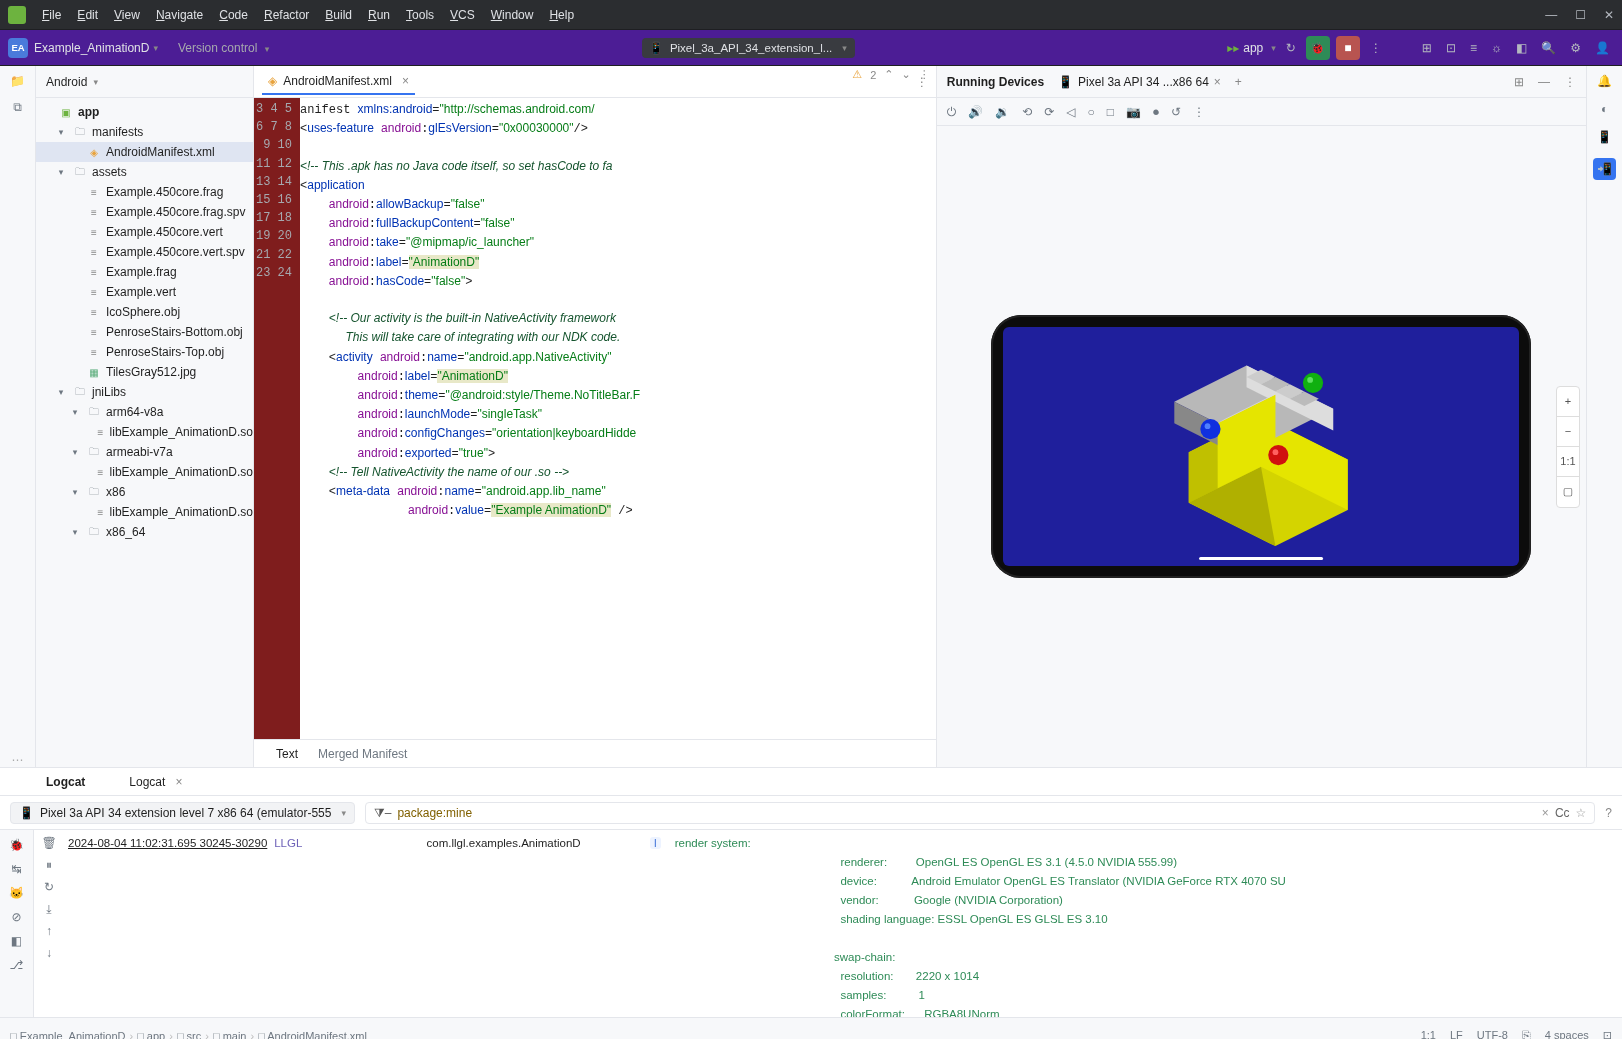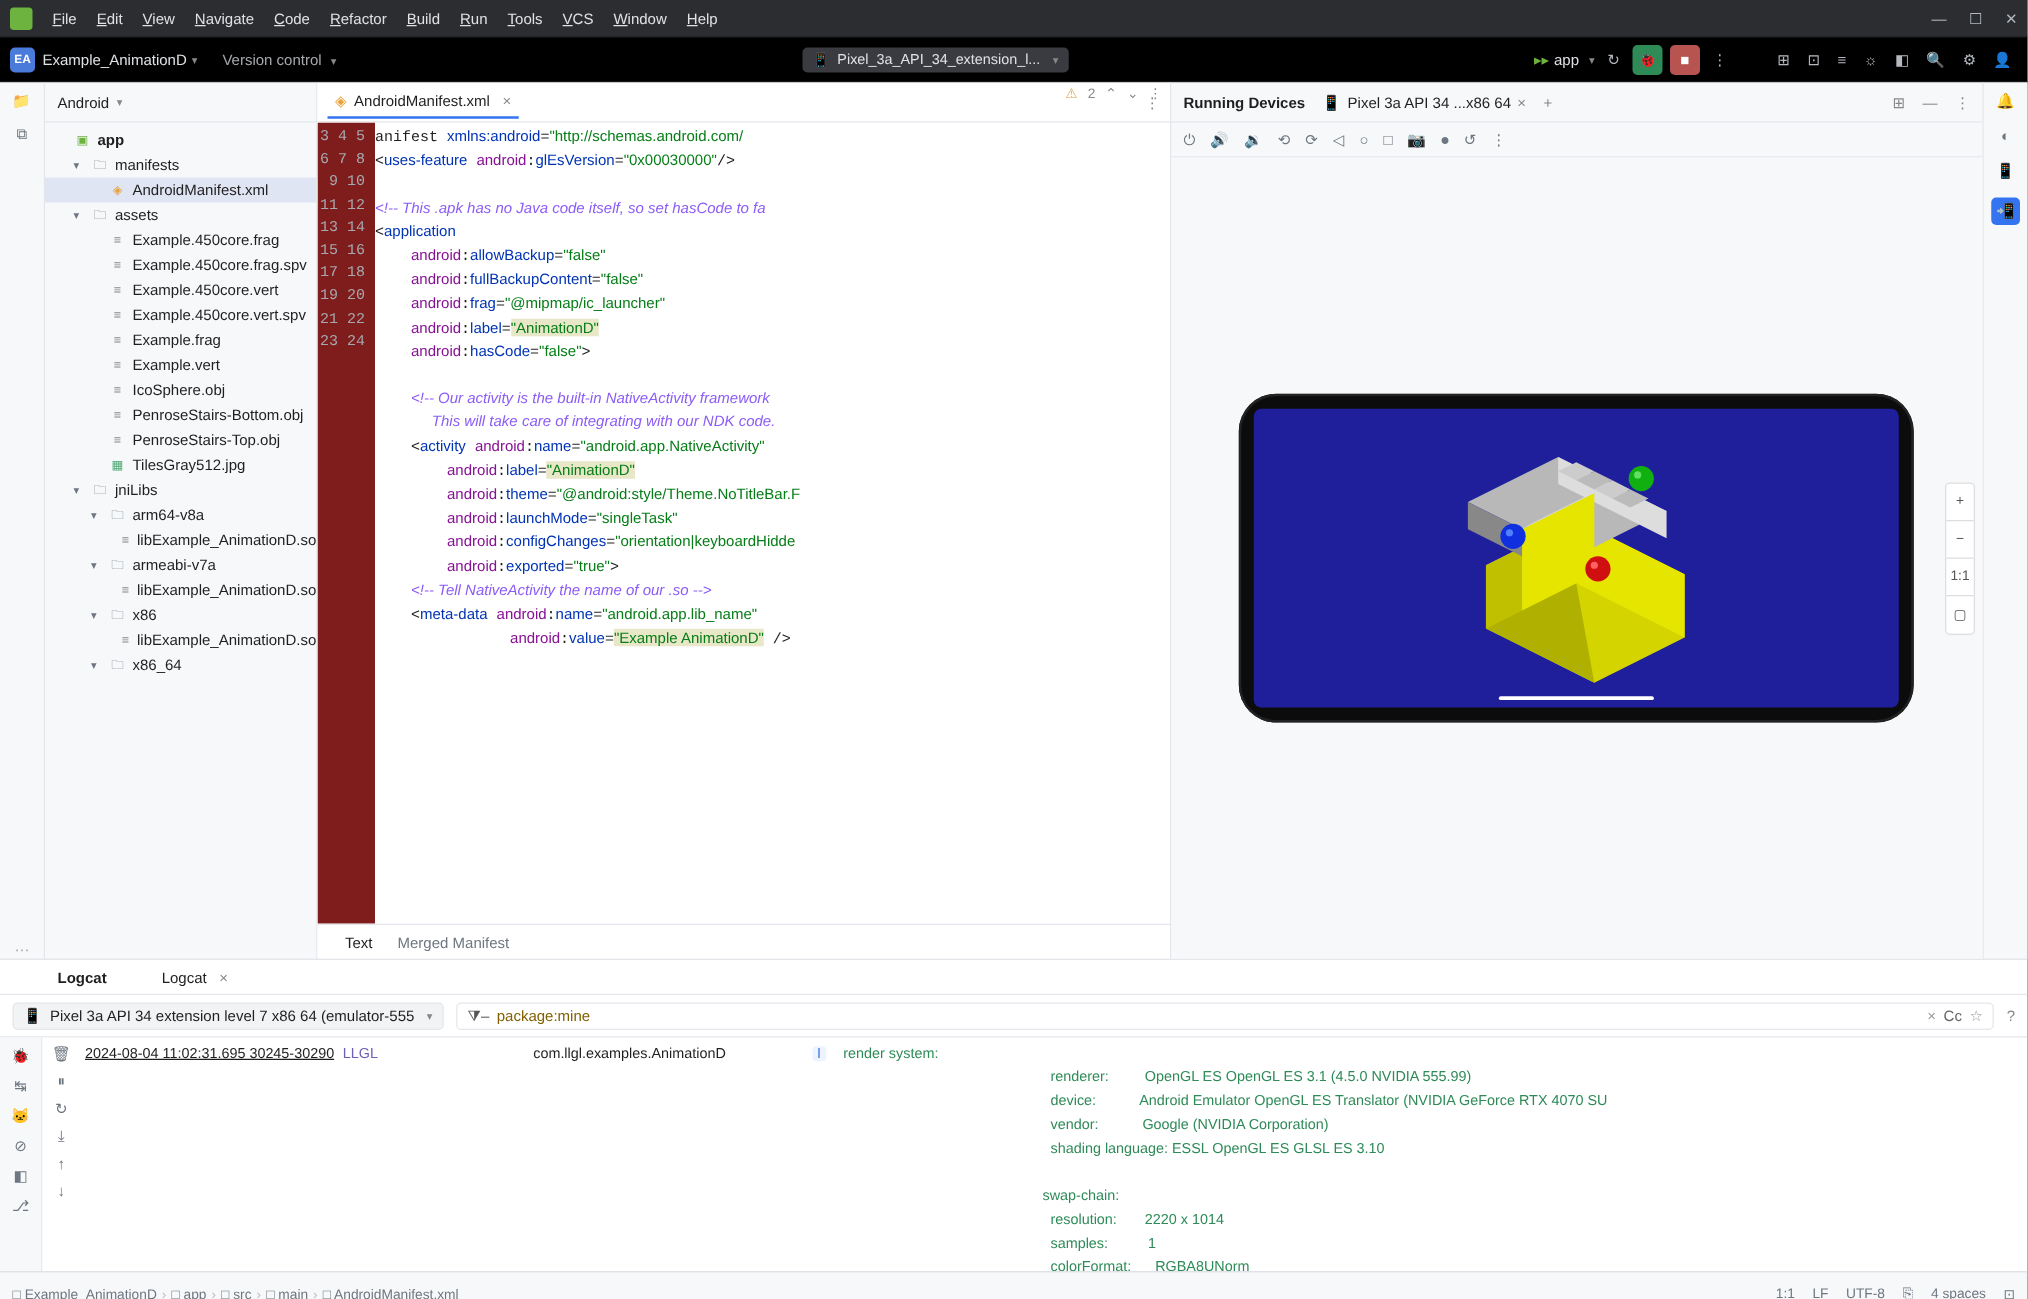--- a/index.html
+++ b/index.html
@@ -7,21 +7,21 @@
 
 
 .menubar { height: 30px; background: #2b2d30; display: flex; align-items: center; padding: 0 8px; gap: 16px; border-bottom: 1px solid #1e1f22; }
 .menubar .logo { width: 18px; height: 18px; background: #6db33f; border-radius: 3px; }
 .menubar .item { color: #dfe1e5; cursor: default; }
 .menubar .item u { text-decoration: underline; }
 .window-controls { margin-left: auto; display: flex; gap: 18px; color: #b4b8bf; }
 .window-controls span { cursor: default; }
 
 
-.toolbar { height: 36px; background: #000000; display: flex; align-items: center; padding: 0 8px; border-bottom: 1px solid #1e1f22; }
+.toolbar { height: 36px; background: #4c1d95; display: flex; align-items: center; padding: 0 8px; border-bottom: 1px solid #1e1f22; }
 .proj-badge { background: #4a7bdb; color: #fff; width: 20px; height: 20px; border-radius: 4px; display: inline-flex; align-items: center; justify-content: center; font-size: 9.5px; font-weight: 600; margin-right: 6px; }
 .proj-name { color: #dfe1e5; }
 .chev { color: #888; margin-left: 4px; font-size: 9px; }
 .vc { margin-left: 20px; color: #a6a8ae; }
 .center-tabs { margin: 0 auto; display: flex; align-items: center; }
 .device-tab { background: #393b40; border-radius: 4px; padding: 3px 8px; display: flex; align-items: center; gap: 6px; color: #dfe1e5; font-size: 11.5px; }
 .right-tools { display: flex; align-items: center; gap: 6px; }
 .run-combo { display: flex; align-items: center; gap: 4px; color: #dfe1e5; }
 .sq-btn { width: 24px; height: 24px; border-radius: 4px; display: flex; align-items: center; justify-content: center; }
 .sq-green { background: #2e8b57; }
@@ -46,21 +46,21 @@
 
 
 .editor-panel { flex: 1; display: flex; flex-direction: column; background: #fff; min-width: 0; }
 .editor-tabs { height: 32px; display: flex; align-items: center; border-bottom: 1px solid #e4e6eb; padding: 0 8px; color: #1f1f1f; }
 .editor-tab { display: flex; align-items: center; gap: 6px; border-bottom: 2px solid #3574f0; padding: 6px 6px 5px; font-size: 12px; }
 .editor-body { flex: 1; display: flex; overflow: hidden; }
 .gutter { width: 46px; text-align: right; color: #a6a8ae; font-family: 'Courier New', monospace; font-size: 12px; padding: 2px 8px 2px 0; background: #7f1d1d; line-height: 18.2px; user-select: none; }
 .code { flex: 1; font-family: 'Courier New', monospace; font-size: 12px; color: #1f1f1f; padding: 2px 0; line-height: 18.2px; white-space: pre; overflow: hidden; }
 .code .blue { color: #0033b3; }
 .code .green { color: #067d17; }
-.code .gray { color: #8b5cf6; font-style: italic; }
+.code .gray { color: #14532d; font-style: italic; }
 .code .purple { color: #871094; }
 .code .hl { background: #e8e8c8; }
 .editor-footer { height: 28px; border-top: 1px solid #e4e6eb; display: flex; align-items: center; padding: 0 12px; color: #6e7781; }
 .editor-footer .tab { padding: 0 10px; cursor: default; }
 .editor-footer .active { color: #1f1f1f; }
 .inspect-bar { position: absolute; right: 6px; top: 2px; display: flex; gap: 8px; color: #888; font-size: 11px; align-items: center; }
 .inspect-bar .warn { color: #e8a33d; }
 
 
 .device-panel { flex: 1; display: flex; flex-direction: column; background: #f7f8fa; border-left: 1px solid #e4e6eb; min-width: 0; }
@@ -329,21 +329,21 @@
 23
 24
 </div>
       <div class="code" id="code">anifest <span class="blue">xmlns:android</span>=<span class="green">"http://schemas.android.com/</span>
 &lt;<span class="blue">uses-feature</span> <span class="purple">android</span>:<span class="blue">glEsVersion</span>=<span class="green">"0x00030000"</span>/&gt;
 
 <span class="gray">&lt;!-- This .apk has no Java code itself, so set hasCode to fa</span>
 &lt;<span class="blue">application</span>
     <span class="purple">android</span>:<span class="blue">allowBackup</span>=<span class="green">"false"</span>
     <span class="purple">android</span>:<span class="blue">fullBackupContent</span>=<span class="green">"false"</span>
-    <span class="purple">android</span>:<span class="blue">frag</span>=<span class="green">"@mipmap/ic_launcher"</span>
+    <span class="purple">android</span>:<span class="blue">take</span>=<span class="green">"@mipmap/ic_launcher"</span>
     <span class="purple">android</span>:<span class="blue">label</span>=<span class="green hl">"AnimationD"</span>
     <span class="purple">android</span>:<span class="blue">hasCode</span>=<span class="green">"false"</span>&gt;
 
     <span class="gray">&lt;!-- Our activity is the built-in NativeActivity framework</span>
     <span class="gray">     This will take care of integrating with our NDK code.</span>
     &lt;<span class="blue">activity</span> <span class="purple">android</span>:<span class="blue">name</span>=<span class="green">"android.app.NativeActivity"</span>
         <span class="purple">android</span>:<span class="blue">label</span>=<span class="green hl">"AnimationD"</span>
         <span class="purple">android</span>:<span class="blue">theme</span>=<span class="green">"@android:style/Theme.NoTitleBar.F</span>
         <span class="purple">android</span>:<span class="blue">launchMode</span>=<span class="green">"singleTask"</span>
         <span class="purple">android</span>:<span class="blue">configChanges</span>=<span class="green">"orientation|keyboardHidde</span>

